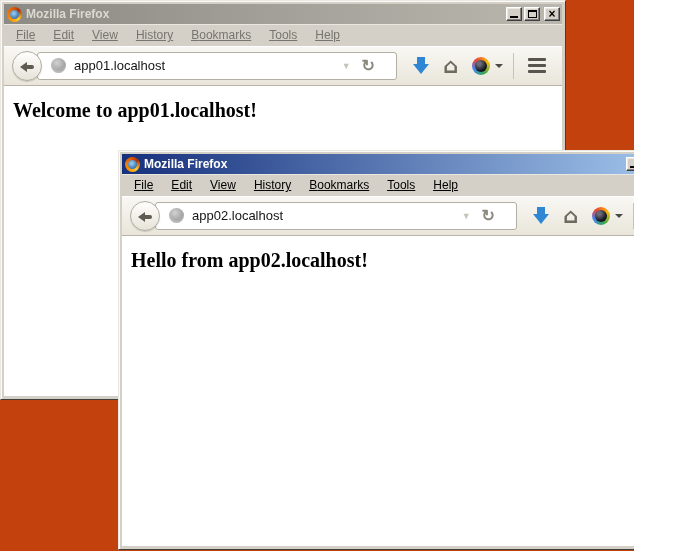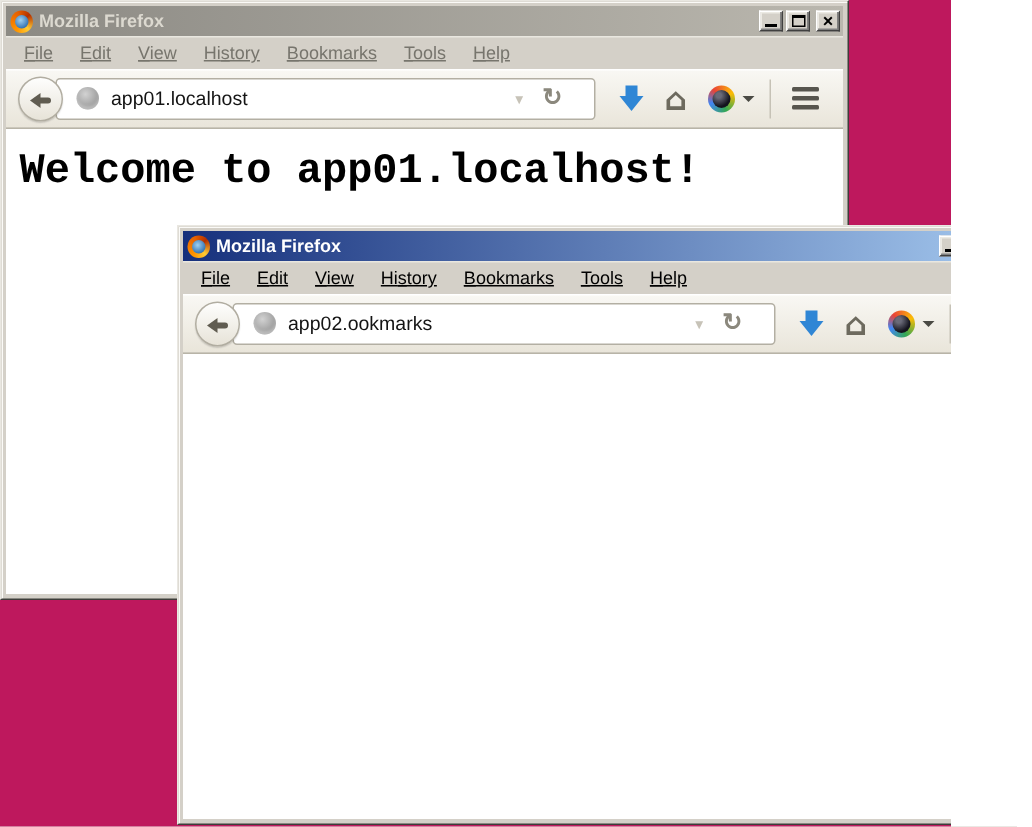--- a/index.html
+++ b/index.html
@@ -1,17 +1,17 @@
 <!DOCTYPE html>
 <html><head>
 <meta charset="utf-8">
 <style>
   * { box-sizing: border-box; margin: 0; padding: 0; }
   body { font-family: "Liberation Sans", sans-serif; }
-  .desktop { position: relative; width: 634px; height: 551px; background: #be185d; overflow: hidden; }
+  .desktop { position: relative; width: 634px; height: 551px; background: #c2410c; overflow: hidden; }
 
   
   .window {
     position: absolute; background: #d4d0c8; padding: 3px;
     border: 1px solid; border-color: #e9e7e1 #3e3e3a #3e3e3a #e9e7e1;
     box-shadow: inset 1px 1px 0 #fbfaf7;
   }
   .win-col { display: flex; flex-direction: column; height: 100%; }
 
   
@@ -78,21 +78,21 @@
   .gball::after { content: ""; position: absolute; inset: 3px; border-radius: 50%;
     background: radial-gradient(circle at 35% 30%, #6a6a78 0 15%, #14141e 65%); }
   .caret { width: 0; height: 0; border-left: 4px solid transparent; border-right: 4px solid transparent;
     border-top: 4px solid #4a4a44; margin-left: 5px; }
   .sep { width: 1px; height: 26px; background: #c6c2b6; margin: 0 7px 0 3px; flex: 0 0 1px; }
   .hamburger { display: flex; flex-direction: column; justify-content: center; }
   .hamburger .bar { width: 18px; height: 3px; background: #57554e; border-radius: 1px; margin: 1.5px 0; }
 
   
   .content { flex: 1 1 auto; background: #ffffff; position: relative; overflow: hidden; }
-  .content h1 { font-family: Liberation Mono, monospace; font-size: 28px; font-weight: bold;
+  .content h1 { font-family: Liberation Serif, serif; font-size: 20px; font-weight: bold;
     color: #000; margin: 13px 0 0 9px; white-space: nowrap; }
 
   
   .grip { position: absolute; right: 5px; bottom: 4px; width: 14px; height: 14px; }
   .grip i { position: absolute; left: 0; top: 0; width: 2px; height: 2px; background: transparent; }
   .grip .gl { box-shadow: 12px 1px 0 #fbfaf8, 12px 6px 0 #fbfaf8, 7px 6px 0 #fbfaf8,
                           12px 11px 0 #fbfaf8, 7px 11px 0 #fbfaf8, 2px 11px 0 #fbfaf8; }
   .grip .gd { box-shadow: 11px 0 0 #8c897c, 11px 5px 0 #8c897c, 6px 5px 0 #8c897c,
                           11px 10px 0 #8c897c, 6px 10px 0 #8c897c, 1px 10px 0 #8c897c; }
 
@@ -189,21 +189,21 @@
         <span class="menu-item"><span></span><span class="mn">B</span><span>ookmarks</span></span>
         <span class="menu-item"><span></span><span class="mn">T</span><span>ools</span></span>
         <span class="menu-item"><span></span><span class="mn">H</span><span>elp</span></span>
       </div>
       <div class="navbar">
         <button class="back-btn">
             <span class="arrow-left"></span>
           </button>
         <div class="urlbar">
           <span class="globe"></span>
-          <span class="url-text">app02.ookmarks</span>
+          <span class="url-text">app02.localhost</span>
           <span class="url-dropdown">▼</span>
           <span class="reload">↻</span>
         </div>
         <button class="tool">
             <span class="dl"></span>
           </button>
         <button class="tool">
             <span class="home-glyph">⌂</span>
           </button>
         <button class="tool">
@@ -211,20 +211,21 @@
             <span class="caret"></span>
           </button>
         <span class="sep"></span>
         <button class="tool hamburger">
           <span class="bar"></span>
           <span class="bar"></span>
           <span class="bar"></span>
         </button>
       </div>
       <div class="content">
+        <h1>Hello from app02.localhost!</h1>
         <span class="grip">
             <i class="gl"></i>
             <i class="gd"></i>
           </span>
       </div>
     </div>
   </div>
 
 </div>
 

